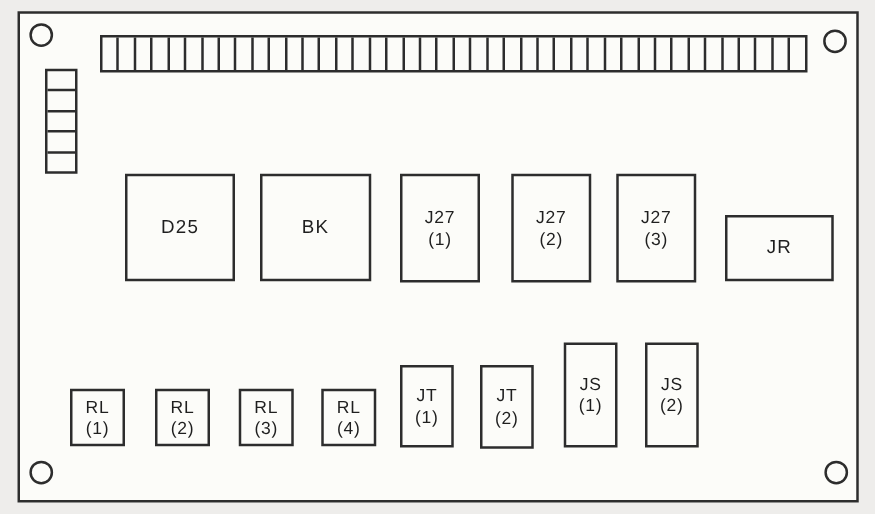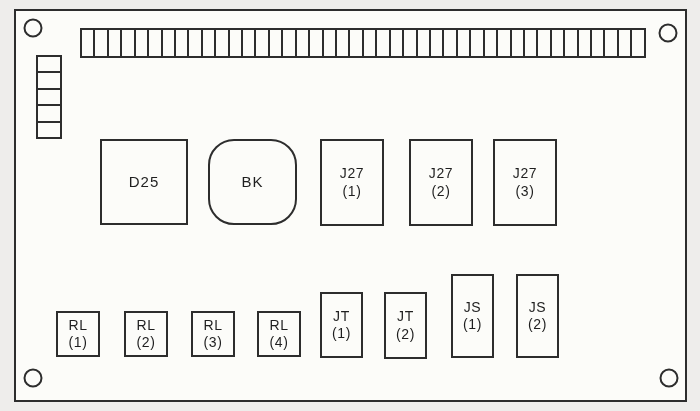--- a/index.html
+++ b/index.html
@@ -121,34 +121,37 @@
     <div class="side" style="left: 36px; top: 55px; width: 26px; height: 84px;">
       <div class="cell"></div>
       <div class="cell"></div>
       <div class="cell"></div>
       <div class="cell"></div>
       <div class="cell"></div>
     </div>
     <div class="box single" style="left: 100px; top: 139px; width: 88px; height: 86px;">
       <span class="lbl">D25</span>
     </div>
-    <div class="box single" style="left: 208px; top: 139px; width: 89px; height: 86px; border-radius: 26px;">
+    <div class="box single" style="left: 208px; top: 139px; width: 89px; height: 86px;">
       <span class="lbl">BK</span>
     </div>
     <div class="box" style="left: 320px; top: 139px; width: 64px; height: 87px;">
       <span class="lbl">J27</span>
       <span class="sub">(1)</span>
     </div>
     <div class="box" style="left: 409px; top: 139px; width: 64px; height: 87px;">
       <span class="lbl">J27</span>
       <span class="sub">(2)</span>
     </div>
     <div class="box" style="left: 493px; top: 139px; width: 64px; height: 87px;">
       <span class="lbl">J27</span>
       <span class="sub">(3)</span>
+    </div>
+    <div class="box single" style="left: 580px; top: 172px; width: 87px; height: 53px;">
+      <span class="lbl">JR</span>
     </div>
     <div class="box" style="left: 56px; top: 311px; width: 44px; height: 46px;">
       <span class="lbl">RL</span>
       <span class="sub">(1)</span>
     </div>
     <div class="box" style="left: 124px; top: 311px; width: 44px; height: 46px;">
       <span class="lbl">RL</span>
       <span class="sub">(2)</span>
     </div>
     <div class="box" style="left: 191px; top: 311px; width: 44px; height: 46px;">

